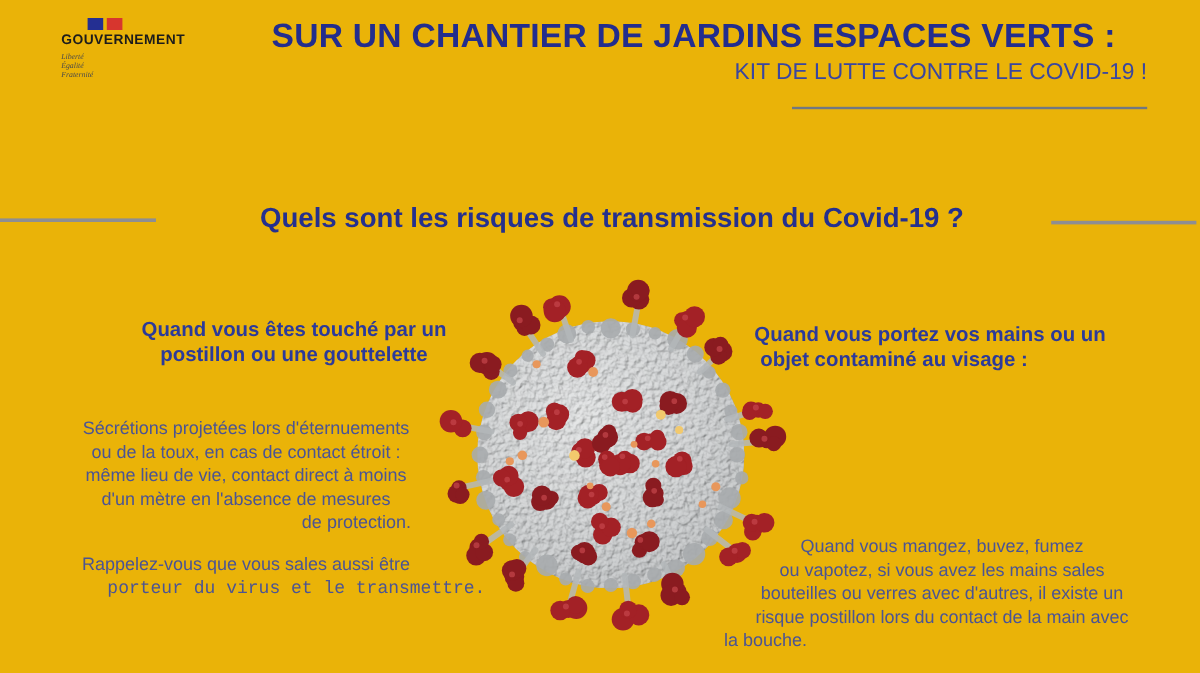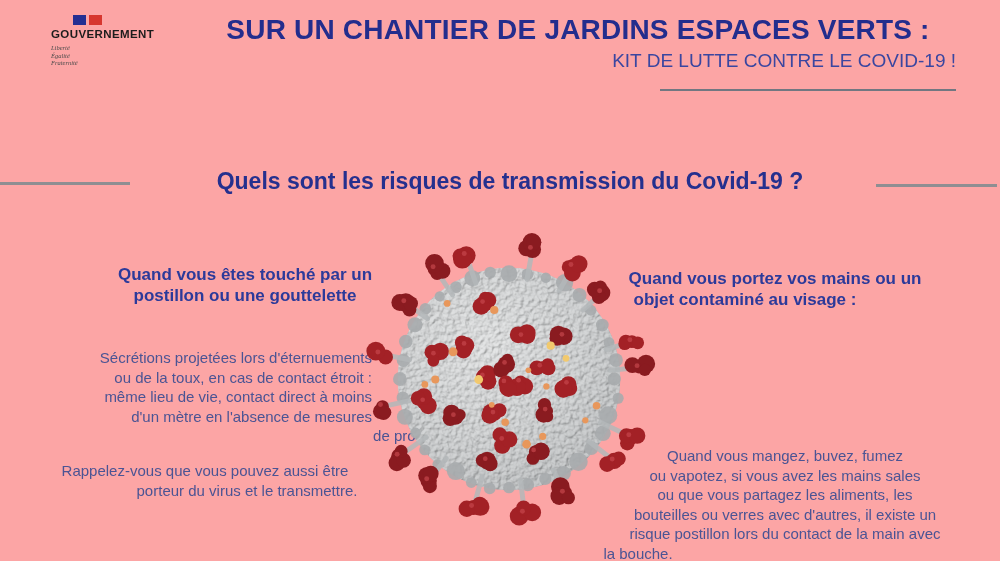--- a/index.html
+++ b/index.html
@@ -1,17 +1,17 @@
 <!DOCTYPE html>
 <html><head>
 <meta charset="utf-8">
 <style>
   html,body{margin:0;padding:0;background:#e9e9e9;}
   .canvas{
-    position:relative;width:1000px;height:561px;background:#fca5a5;
+    position:relative;width:1000px;height:561px;background:#eab308;
     font-family:"Liberation Sans",sans-serif;overflow:hidden;margin:0 auto;
   }
   
   .logo{position:absolute;left:51px;top:15px;width:130px;}
   .flag{display:flex;gap:3px;margin-left:22px;}
   .flag .fb{width:13px;height:10px;background:#242f92;}
   .flag .fr{width:13px;height:10px;background:#d7362e;}
   .logo-name{font-weight:bold;font-size:11.5px;letter-spacing:.4px;color:#1c1c1c;margin-top:3px;}
   .logo-motto{font-family:"Liberation Serif",serif;font-style:italic;font-size:6.5px;
     color:#4a4a4a;line-height:7.5px;margin-top:4px;}
@@ -23,21 +23,21 @@
   .subtitle-underline{position:absolute;left:660px;top:89px;width:296px;height:2px;background:#717781;}
   
   .sec-dash-left{position:absolute;left:0;top:182px;width:130px;height:3px;background:#8e8e92;}
   .sec-dash-right{position:absolute;left:876px;top:184px;width:121px;height:3px;background:#8e8e92;}
   .section-heading{position:absolute;left:140px;top:168px;width:740px;text-align:center;
     font-size:23px;font-weight:bold;color:#25308e;}
   
   .col-heading{font-size:17px;font-weight:bold;color:#2c3a9a;line-height:21px;text-align:center;position:absolute;}
   .col-body{font-size:15px;color:#4b5494;line-height:19.5px;text-align:center;position:absolute;}
   .left-heading{left:80px;top:264px;width:330px;}
-  .left-body1{left:38px;top:348px;width:334px;text-align:right;}
+  .left-body1{left:38px;top:348px;width:334px;}
   .left-body2{left:38px;top:461px;width:334px;}
   .right-heading{left:605px;top:268px;width:340px;}
   .right-body1{left:610px;top:325px;width:350px;}
   .right-body2{left:610px;top:446px;width:350px;}
   
   .virus{position:absolute;left:360px;top:230px;width:298px;height:298px;}
 </style>
 </head>
 <body>
 
@@ -69,32 +69,31 @@
       <div>postillon ou une gouttelette</div>
     </div>
   <div class="col-body left-body1">
       <div>Sécrétions projetées lors d'éternuements</div>
       <div>ou de la toux, en cas de contact étroit :</div>
       <div>même lieu de vie, contact direct à moins</div>
       <div>d'un mètre en l'absence de mesures</div>
       <div style="transform: translateX(92px);">de protection.</div>
     </div>
   <div class="col-body left-body2">
-      <div>Rappelez-vous que vous pouvez aussi être</div>
-      <div style="transform: translateX(42px);">porteur du virus et le transmettre.</div>
+      <div>Rappelez-vous que vous sales aussi être</div>
+      <div style="transform: translateX(42px); font-family: Liberation Mono, monospace;">porteur du virus et le transmettre.</div>
     </div>
 
   <div class="col-heading right-heading">
       <div>Quand vous portez vos mains ou un</div>
       <div style="transform: translateX(-30px);">objet contaminé au visage :</div>
     </div>
   <div class="col-body right-body2">
       <div>Quand vous mangez, buvez, fumez</div>
       <div>ou vapotez, si vous avez les mains sales</div>
-      <div>ou que vous partagez les aliments, les</div>
       <div>bouteilles ou verres avec d'autres, il existe un</div>
       <div>risque postillon lors du contact de la main avec</div>
       <div style="transform: translateX(-147px);">la bouche.</div>
     </div>
 
   <svg id="virus-svg" class="virus" viewBox="0 0 300 300">
       <defs>
         <radialGradient id="vg" cx="40%" cy="35%" r="75%">
           <stop offset="0" stop-color="#c9cccd"></stop>
           <stop offset="0.55" stop-color="#a7abad"></stop>

